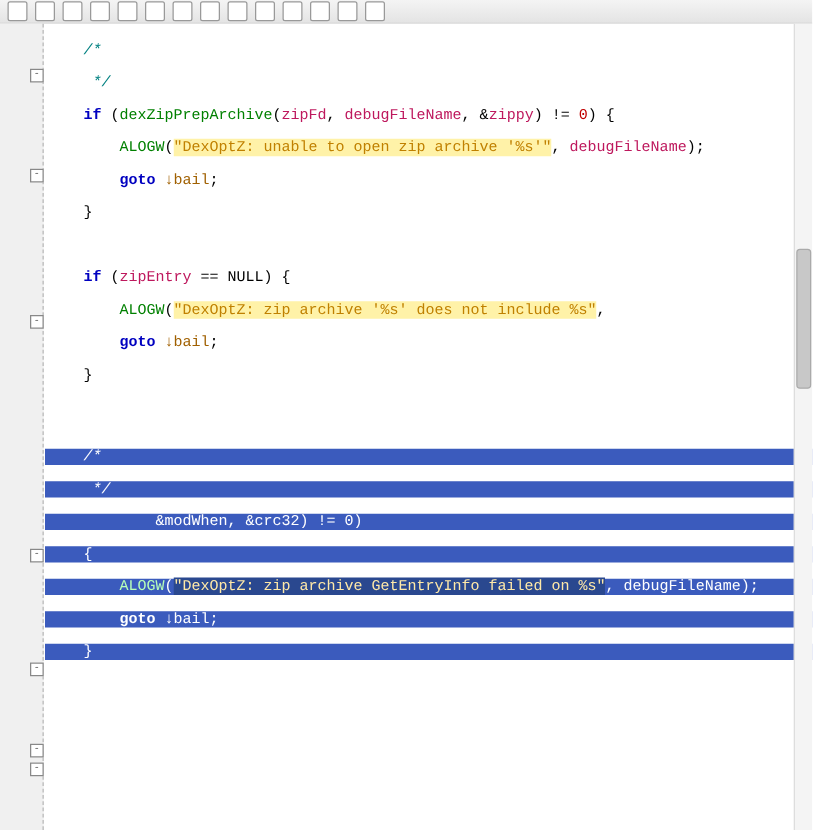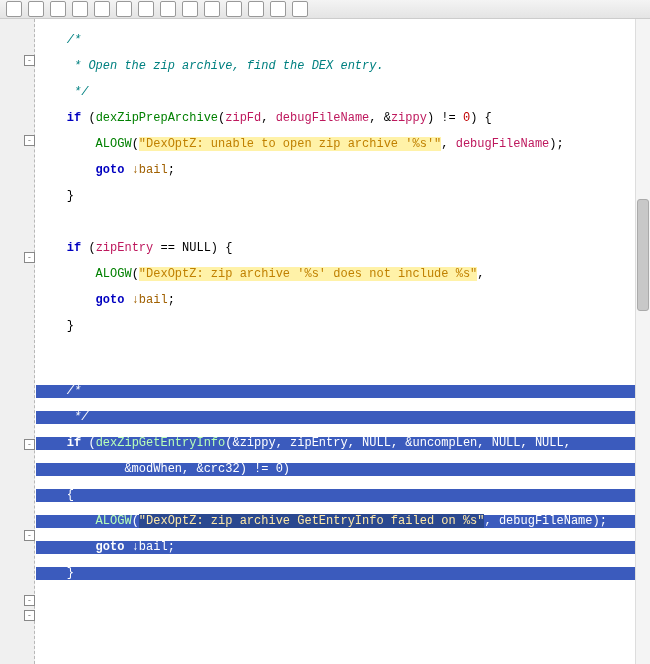--- a/index.html
+++ b/index.html
@@ -54,36 +54,34 @@
       <div class="fold" style="top:116px">-</div>
       <div class="fold" style="top:233px">-</div>
       <div class="fold" style="top:420px">-</div>
       <div class="fold" style="top:511px">-</div>
       <div class="fold" style="top:576px">-</div>
       <div class="fold" style="top:591px">-</div>
     </div>
 
     <div class="code">
 <div class="ln">    <span class="cm">/*</span></div>
-<div class="ln">    <span class="cm"> * Open the zip archive, find the DEX entry.</span></div>
 <div class="ln">    <span class="cm"> */</span></div>
 <div class="ln">    <span class="kw">if</span> (<span class="fn">dexZipPrepArchive</span>(<span class="ref">zipFd</span>, <span class="ref">debugFileName</span>, &amp;<span class="ref">zippy</span>)<span class="op"> != </span><span class="num">0</span><span class="op">) {</span></div>
 <div class="ln">        <span class="fn">ALOGW</span>(<span class="strh">"DexOptZ: unable to open zip archive '%s'"</span>, <span class="ref">debugFileName</span>);</div>
 <div class="ln">        <span class="kw">goto</span> <span class="mark">↓bail</span><span>;</span></div>
 <div class="ln">    <span class="op">}</span></div>
 <div class="ln"> </div>
 <div class="ln">    <span class="kw">if</span> (<span class="ref">zipEntry</span><span> == NULL</span>) {</div>
 <div class="ln">        <span class="fn">ALOGW</span>(<span class="strh">"DexOptZ: zip archive '%s' does not include %s"</span>,</div>
 <div class="ln">        <span class="kw">goto</span> <span class="mark">↓bail</span><span>;</span></div>
 <div class="ln">    <span class="op">}</span></div>
 <div class="ln"> </div>
 <div class="sel">
 <div class="ln">    <span class="cm">/*</span></div>
 <div class="ln">    <span class="cm"> */</span></div>
-<div class="ln">    <span class="kw">if</span> (<span class="fn-sel">dexZipGetEntryInfo</span><span>(&amp;zippy, zipEntry, NULL, &amp;uncompLen, NULL, NULL,</span></div>
 <div class="ln">            <span>&amp;modWhen, &amp;crc32) != 0)</span></div>
 <div class="ln">    {</div>
 <div class="ln">        <span class="fn-sel">ALOGW</span>(<span class="str-sel">"DexOptZ: zip archive GetEntryInfo failed on %s"</span>, <span>debugFileName</span>);</div>
 <div class="ln">        <span class="kw">goto</span> <span>↓bail</span><span>;</span></div>
 <div class="ln">    <span>}</span></div>
 </div>
 
 
 
 

